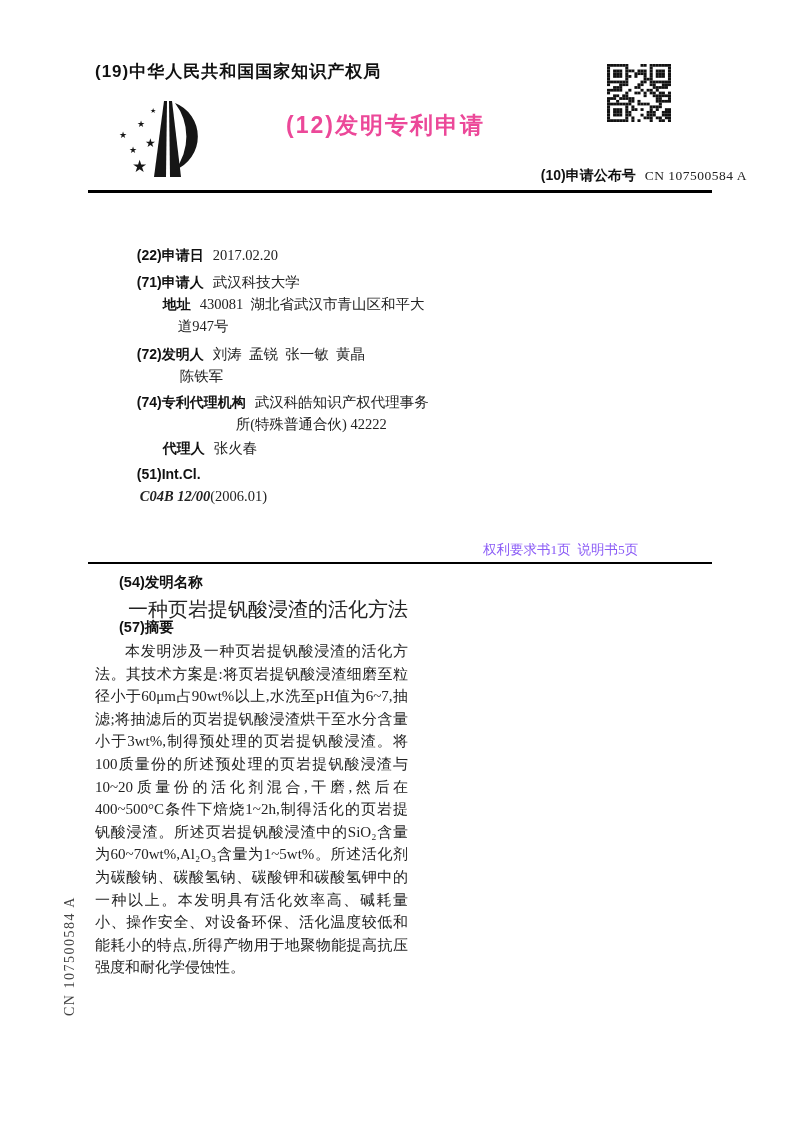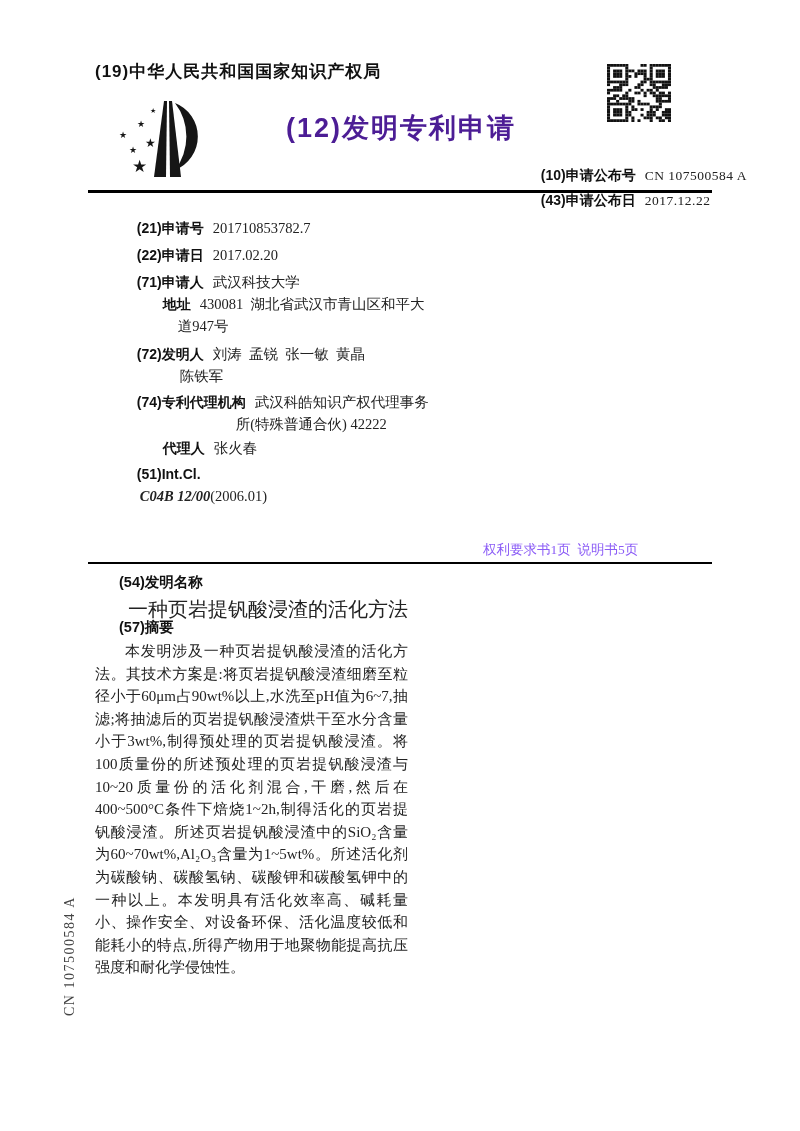--- a/index.html
+++ b/index.html
@@ -3,21 +3,21 @@
 <meta charset="utf-8">
 <style>
   html,body{margin:0;padding:0;background:#ffffff;}
   .page{position:relative;width:800px;height:1131px;background:#fff;color:#1a1a1a;
         font-family:"Liberation Sans","DejaVu Sans",sans-serif;overflow:hidden;}
   .r{position:absolute;white-space:pre-wrap;}
   .lbl{font-family:"Liberation Sans","DejaVu Sans",sans-serif;font-weight:bold;font-size:14px;color:#111;padding-left:23px;}
   .val{font-family:"Liberation Serif","DejaVu Serif",serif;font-size:14.5px;color:#222;margin-left:9px;}
   .val.noml{margin-left:0;}
   .office{font-size:17px;font-weight:bold;letter-spacing:1px;color:#111;}
-  .doctype{font-size:27px;font-weight:bold;letter-spacing:2px;color:#4c1d95;}
+  .doctype{font-size:23px;font-weight:bold;letter-spacing:2px;color:#ec4899;}
   .pubrow .lbl{font-size:14px;}
   .pubrow .val{font-size:13.5px;letter-spacing:.5px;}
   .rule{position:absolute;left:88px;width:624px;background:#000;}
   .serif{font-family:"Liberation Serif","DejaVu Serif",serif;}
   .italic{font-style:italic;font-weight:bold;}
   .pages{font-family:"Liberation Serif","DejaVu Serif",serif;font-size:13.5px;color:#8b5cf6;}
   .title-line{font-family:"Liberation Serif","DejaVu Serif",serif;font-size:20px;color:#222;}
   .abstract{position:absolute;left:95px;top:640px;width:313px;
             font-family:"Liberation Serif","DejaVu Serif",serif;font-size:15px;line-height:22.6px;
             text-align:justify;text-indent:2em;color:#222;}
@@ -288,29 +288,23 @@
         <rect x="14" y="20" width="1" height="1" fill="#111"></rect>
         <rect x="17" y="20" width="1" height="1" fill="#111"></rect>
         <rect x="18" y="20" width="1" height="1" fill="#111"></rect>
         <rect x="20" y="20" width="1" height="1" fill="#111"></rect>
       </svg>
   </div>
 
   <div class="r pubrow" style="left:500px;top:148px;">
     <span class="lbl">(10)申请公布号</span><span class="val">CN 107500584 A</span>
   </div>
-  <div class="r pubrow" style="left:500px;top:173px;">
-    <span class="lbl">(43)申请公布日</span><span class="val">2017.12.22</span>
-  </div>
 
   <div class="rule" style="top:190px;height:2.5px;"></div>
 
-  <div class="r" style="left:96px;top:201px;">
-    <span class="lbl">(21)申请号</span><span class="val">201710853782.7</span>
-  </div>
   <div class="r" style="left:96px;top:228px;">
     <span class="lbl">(22)申请日</span><span class="val">2017.02.20</span>
   </div>
   <div class="r" style="left:96px;top:255px;">
     <span class="lbl">(71)申请人</span><span class="val">武汉科技大学</span>
   </div>
   <div class="r" style="left:122px;top:277px;">
     <span class="lbl">地址</span><span class="val">430081  湖北省武汉市青山区和平大</span>
   </div>
   <div class="r" style="left:160px;top:299px;">

